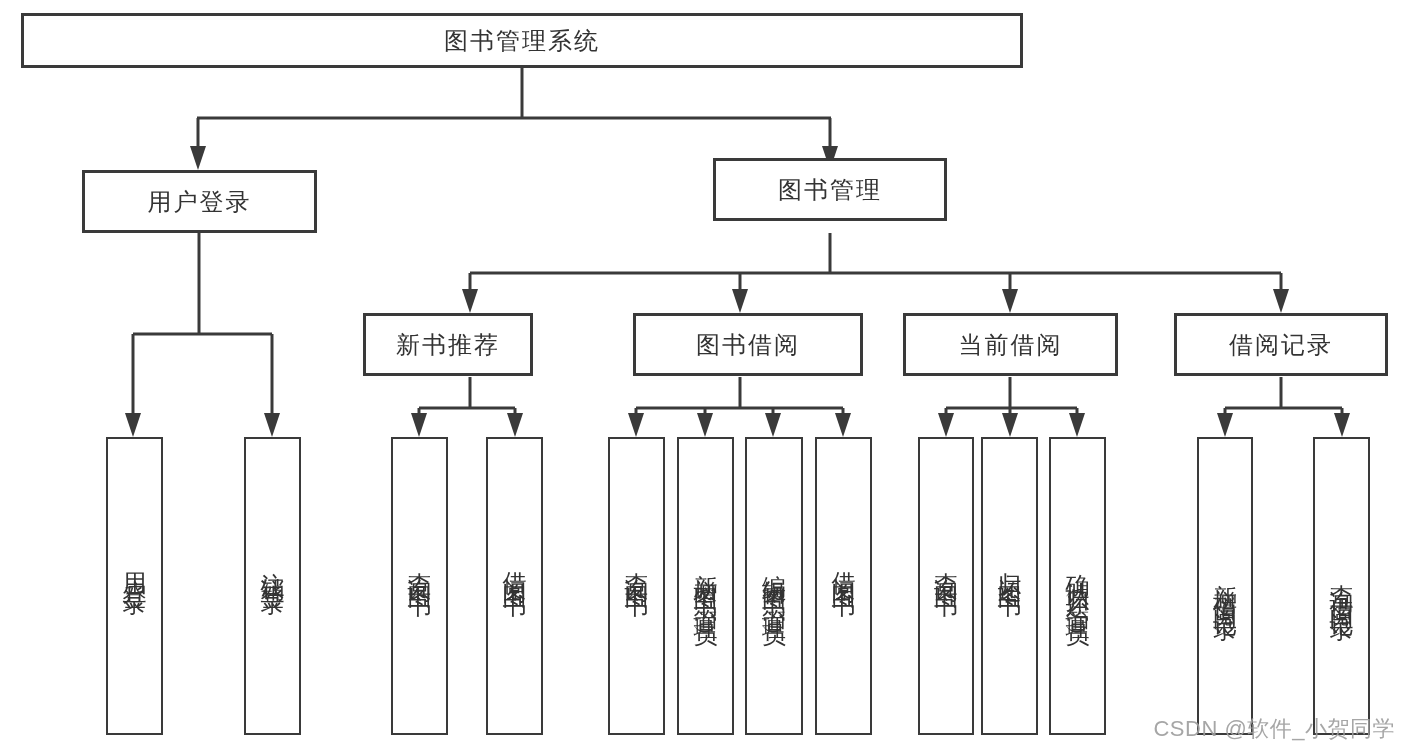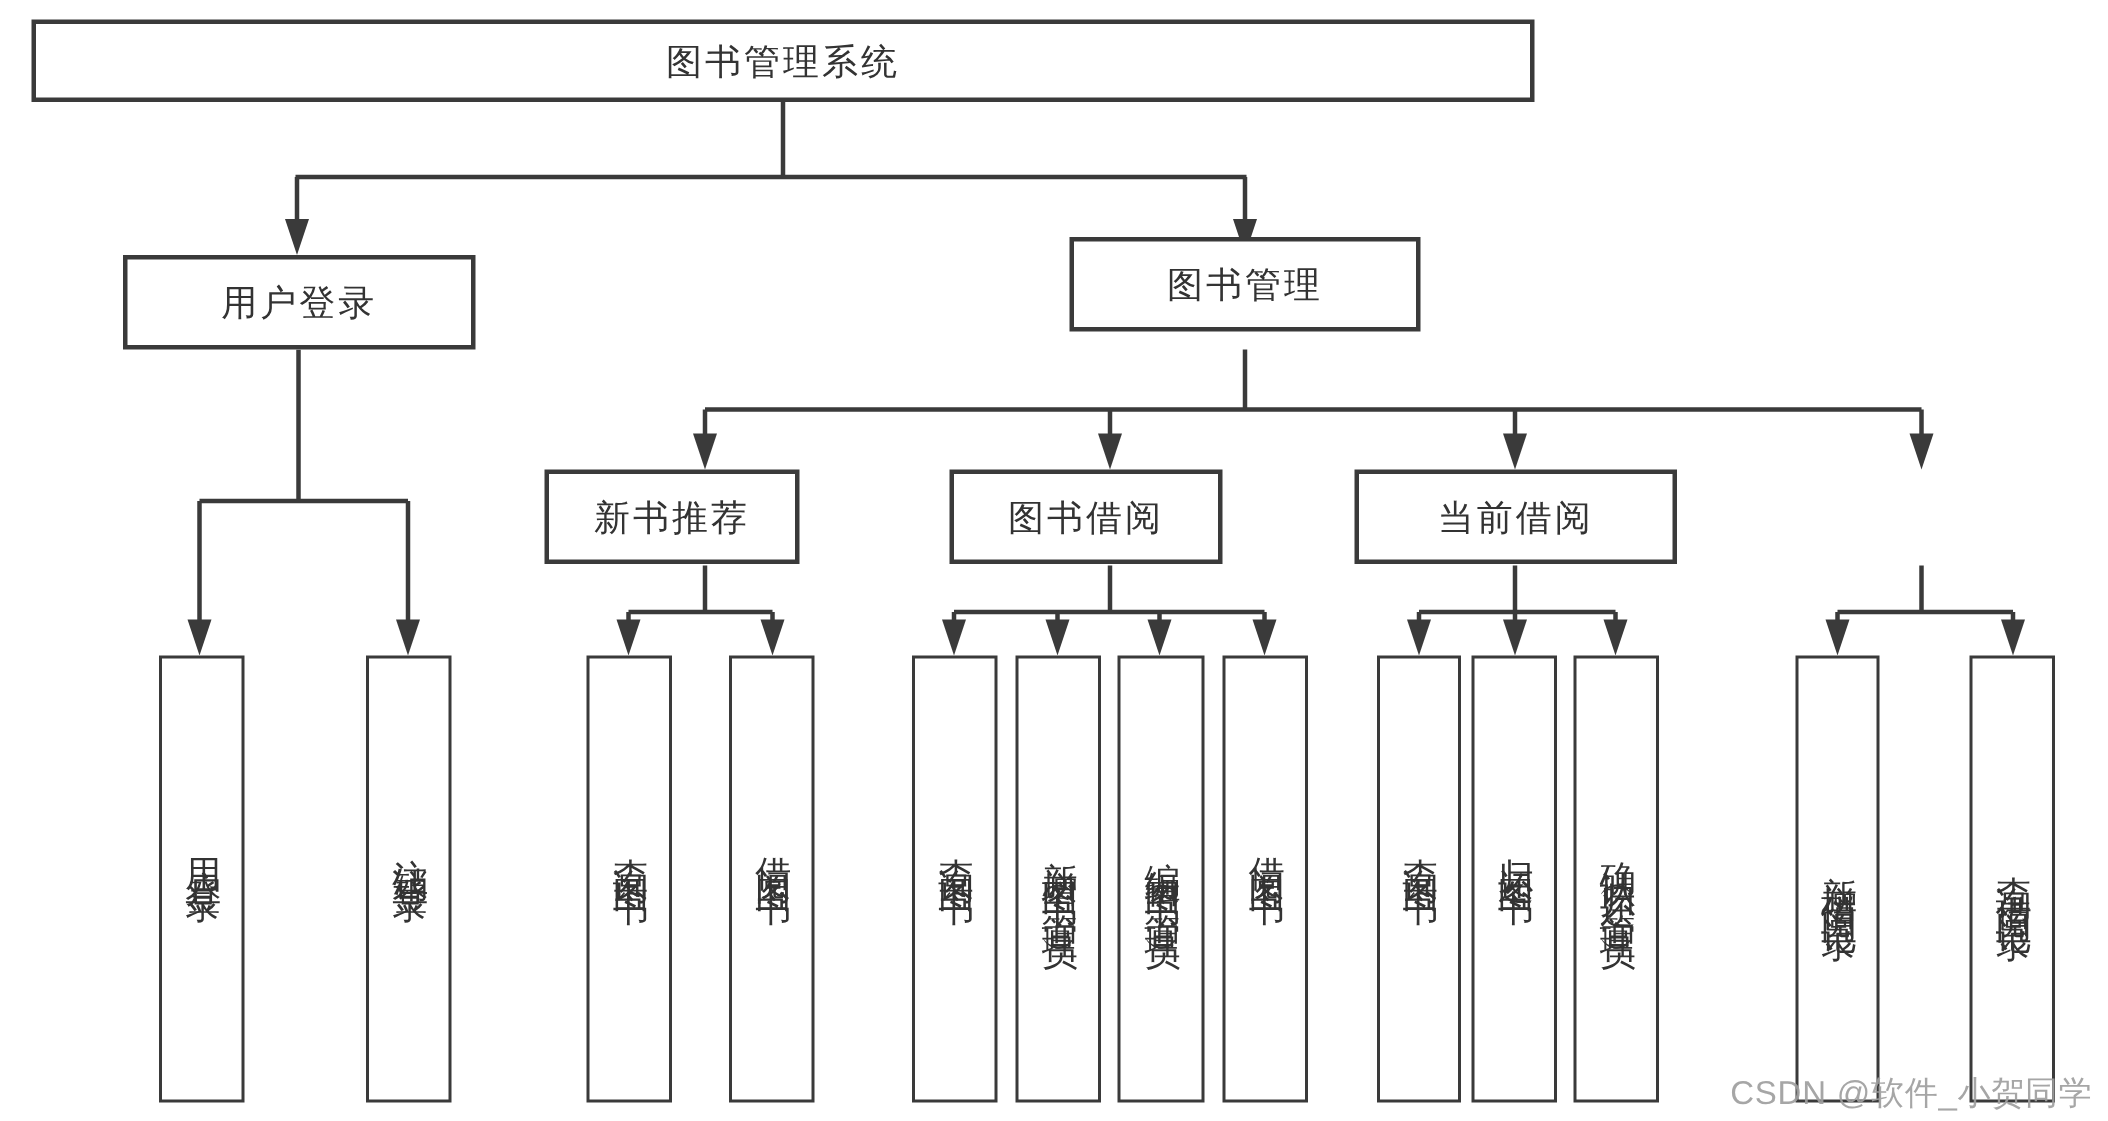--- a/index.html
+++ b/index.html
@@ -132,25 +132,28 @@
   <div class="node lvl" style="left:82px;top:170px;width:235px;">
     <span class="h">用户登录</span>
   </div>
   <div class="node lvl" style="left:713px;top:158px;width:234px;">
     <span class="h">图书管理</span>
   </div>
 
   <div class="node lvl" style="left:363px;top:313px;width:170px;">
     <span class="h">新书推荐</span>
   </div>
-  <div class="node lvl" style="left:633px;top:313px;width:182px;">
+  <div class="node lvl" style="left:633px;top:313px;width:230px;">
     <span class="h">图书借阅</span>
   </div>
   <div class="node lvl" style="left:903px;top:313px;width:215px;">
     <span class="h">当前借阅</span>
+  </div>
+  <div class="node lvl" style="left:1174px;top:313px;width:214px;">
+    <span class="h">借阅记录</span>
   </div>
 
   <div class="node leaf" style="left:106px;">
     <span class="v short">用户登录</span>
   </div>
   <div class="node leaf" style="left:244px;">
     <span class="v short">注销登录</span>
   </div>
 
   <div class="node leaf" style="left:391px;">

